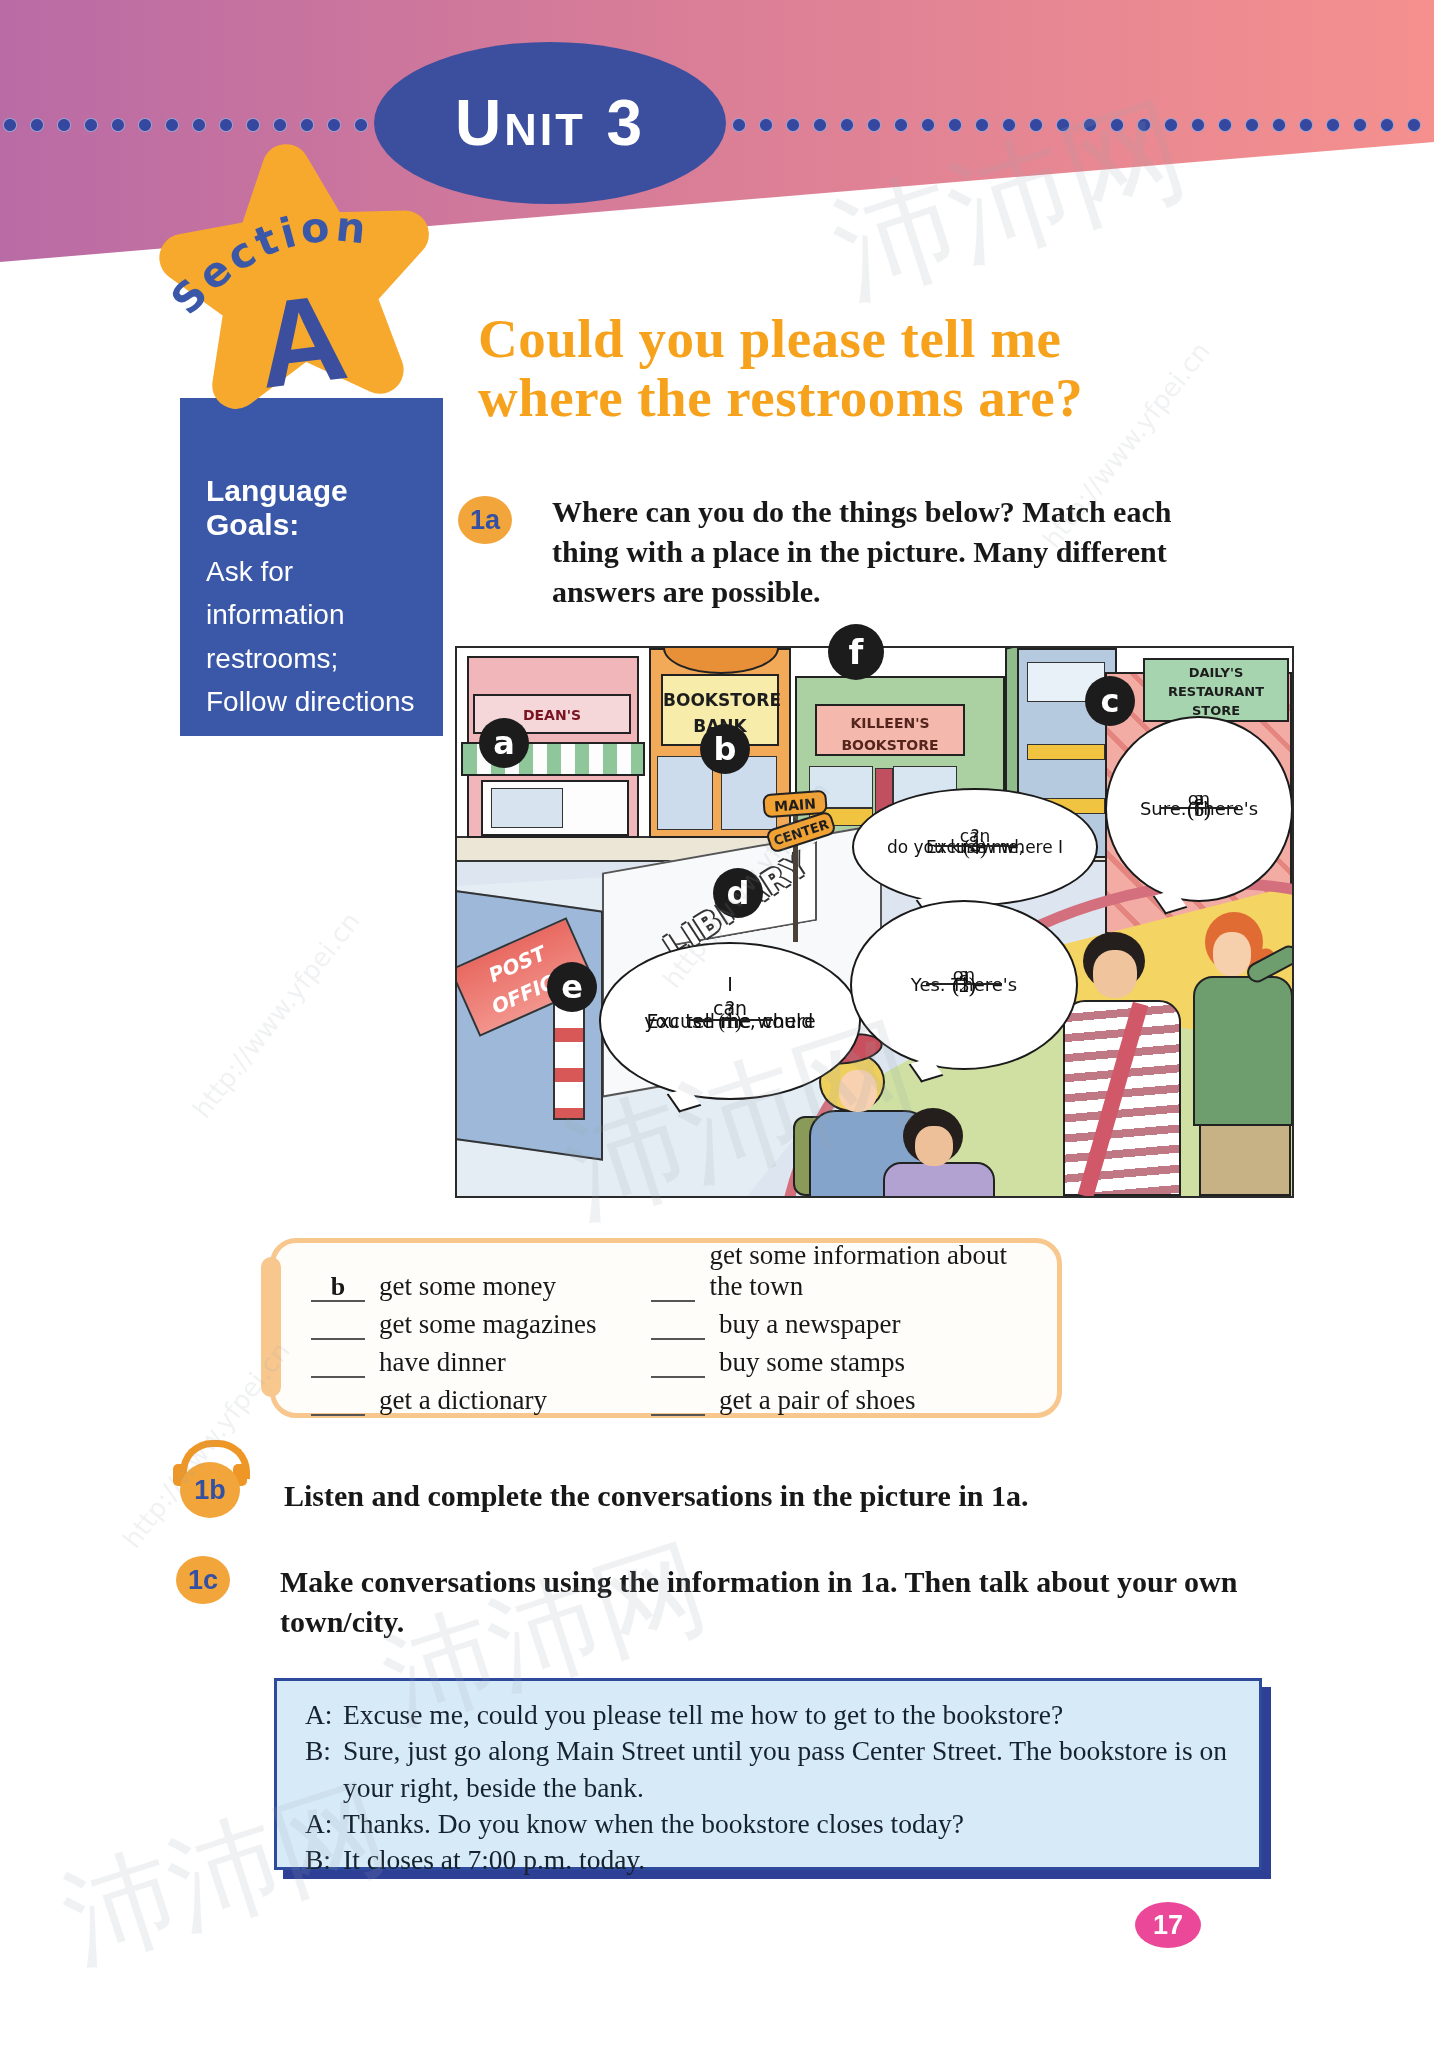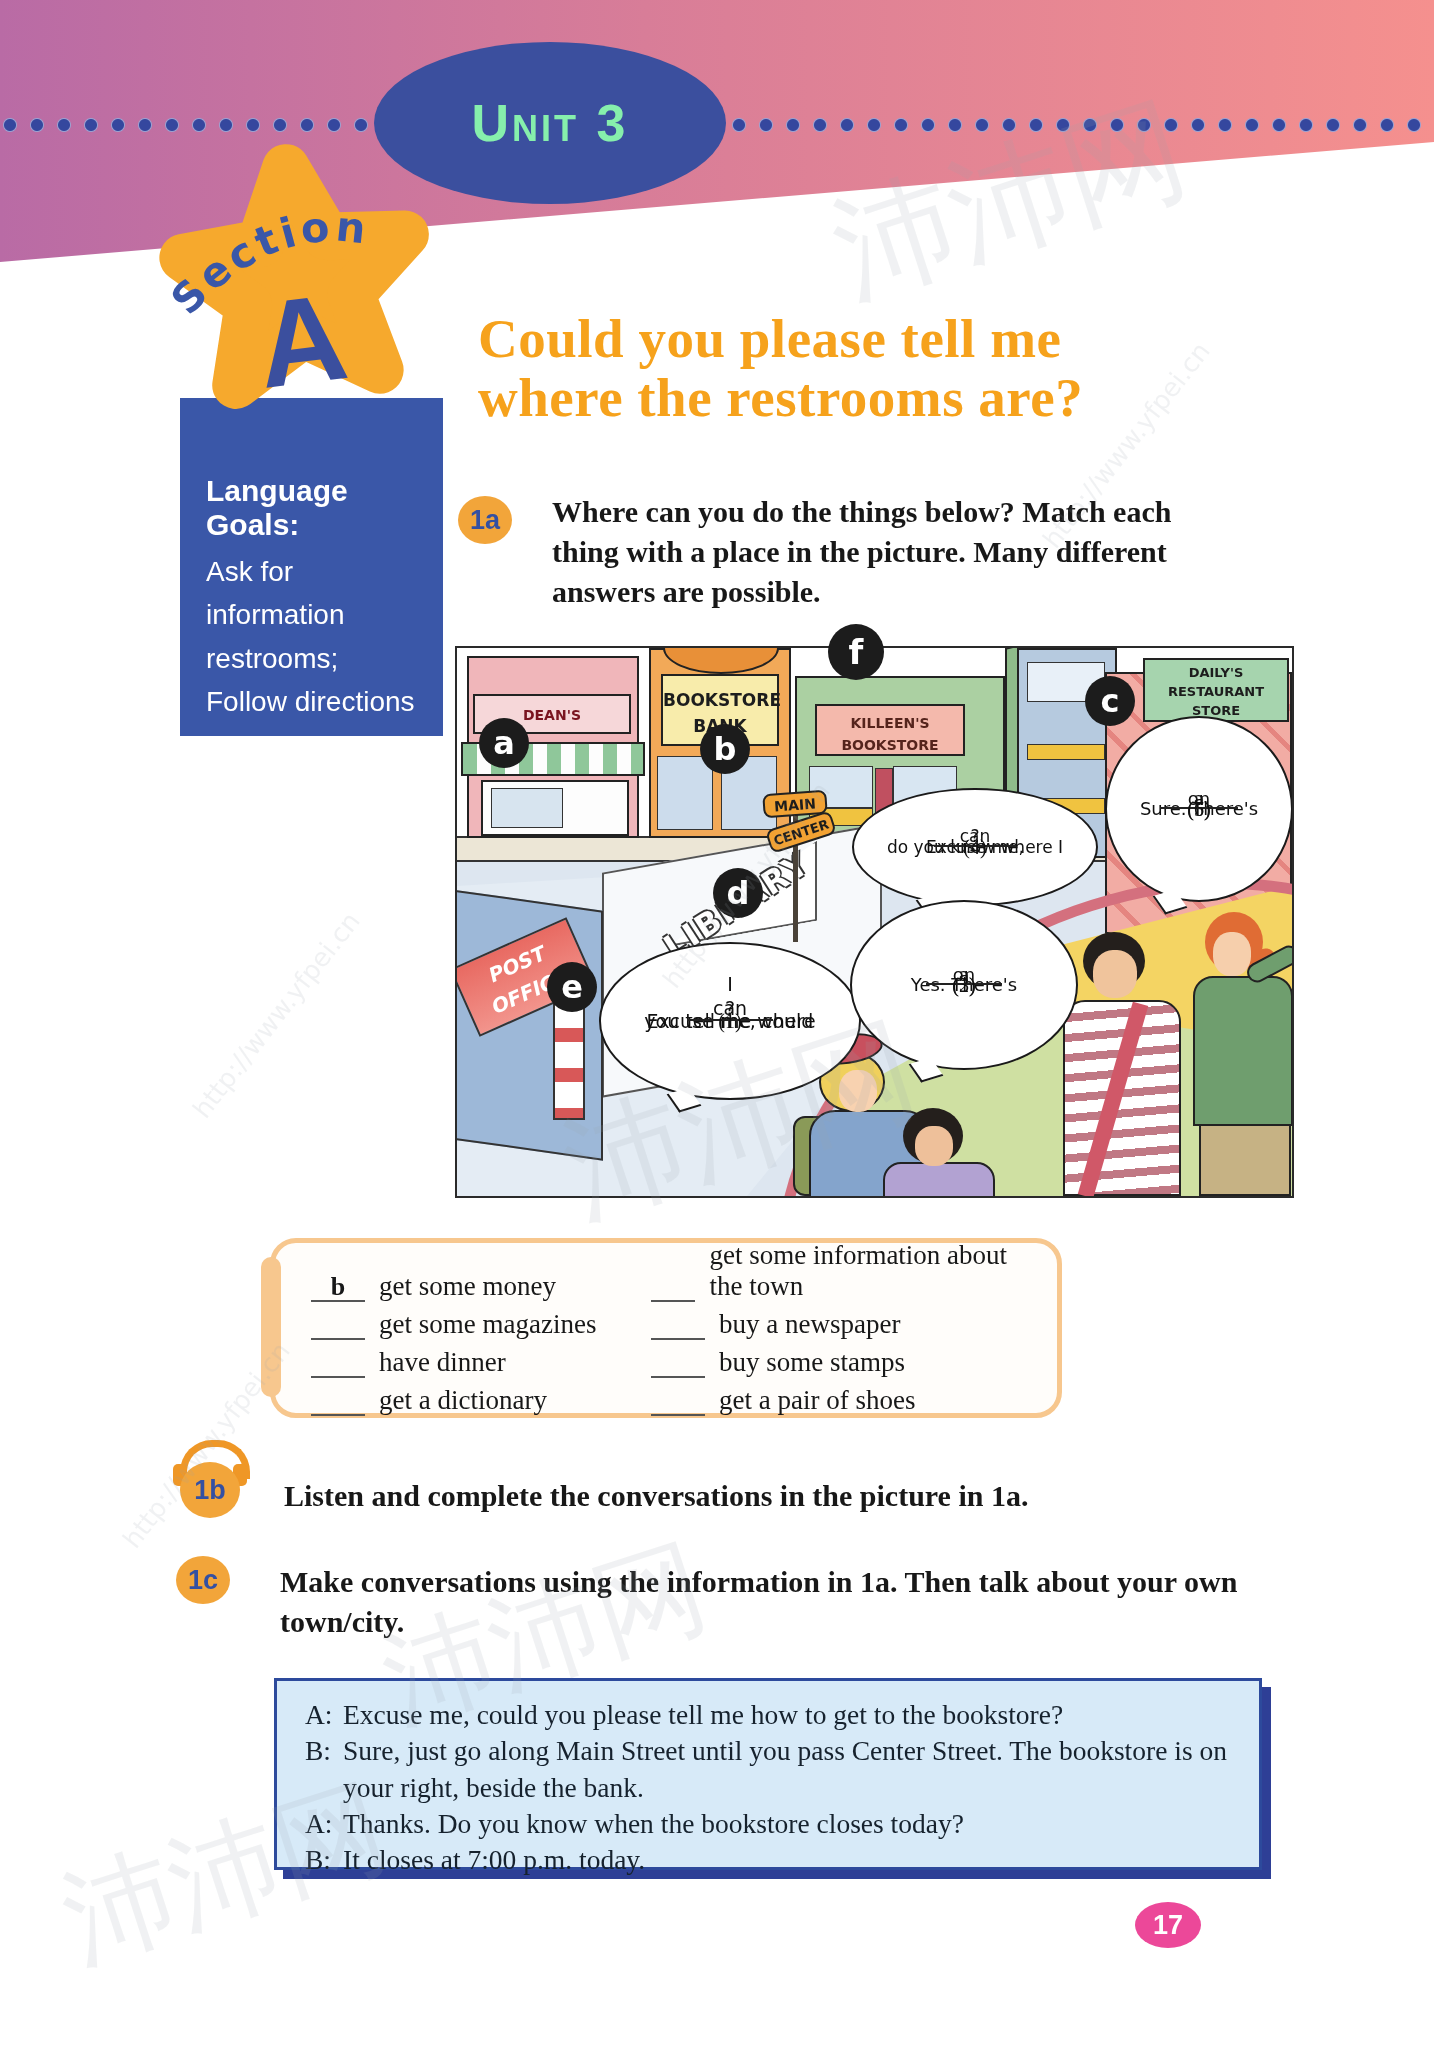--- a/index.html
+++ b/index.html
@@ -9,21 +9,21 @@
   
   .top-band{position:absolute;left:0;top:0;width:1434px;height:263px;z-index:0;
     background:linear-gradient(90deg,#b96ba5 0%,#d87d98 45%,#f5908e 100%);
     clip-path:polygon(0 0,1434px 0,1434px 142px,0 262px);}
   .dots-line{position:absolute;left:0;top:114px;width:1434px;height:22px;z-index:1;
     background-image:radial-gradient(circle at 10px 11px,#35479e 5.5px,#9aa0d0 6.5px,rgba(0,0,0,0) 7.5px);
     background-size:27px 22px;background-repeat:repeat-x;}
   .unit-oval{position:absolute;left:374px;top:42px;width:352px;height:162px;z-index:3;
     background:#3b4f9e;border-radius:50%;display:flex;align-items:center;justify-content:center;}
   .unit-oval span{font-family:"Liberation Sans",sans-serif;font-variant:small-caps;
-    font-weight:800;font-size:52px;color:#86efac;letter-spacing:3px;}
+    font-weight:800;font-size:64px;color:#ffffff;letter-spacing:3px;}
 
   
   .star-wrap{position:absolute;left:143px;top:128px;width:310px;height:310px;z-index:3;transform:rotate(-6deg);}
   .section-a{position:absolute;left:258px;top:280px;z-index:4;font-family:"Liberation Sans",sans-serif;
     font-weight:800;font-size:122px;color:#3b4f9e;transform:rotate(-7deg);line-height:1;}
 
   
   .goals{position:absolute;left:180px;top:398px;width:263px;height:338px;background:#3a57a8;z-index:2;
     font-family:"Liberation Sans",sans-serif;color:#fff;box-sizing:border-box;padding:76px 0 0 26px;}
   .goals .g-title{font-weight:700;font-size:30px;margin-bottom:8px;}

